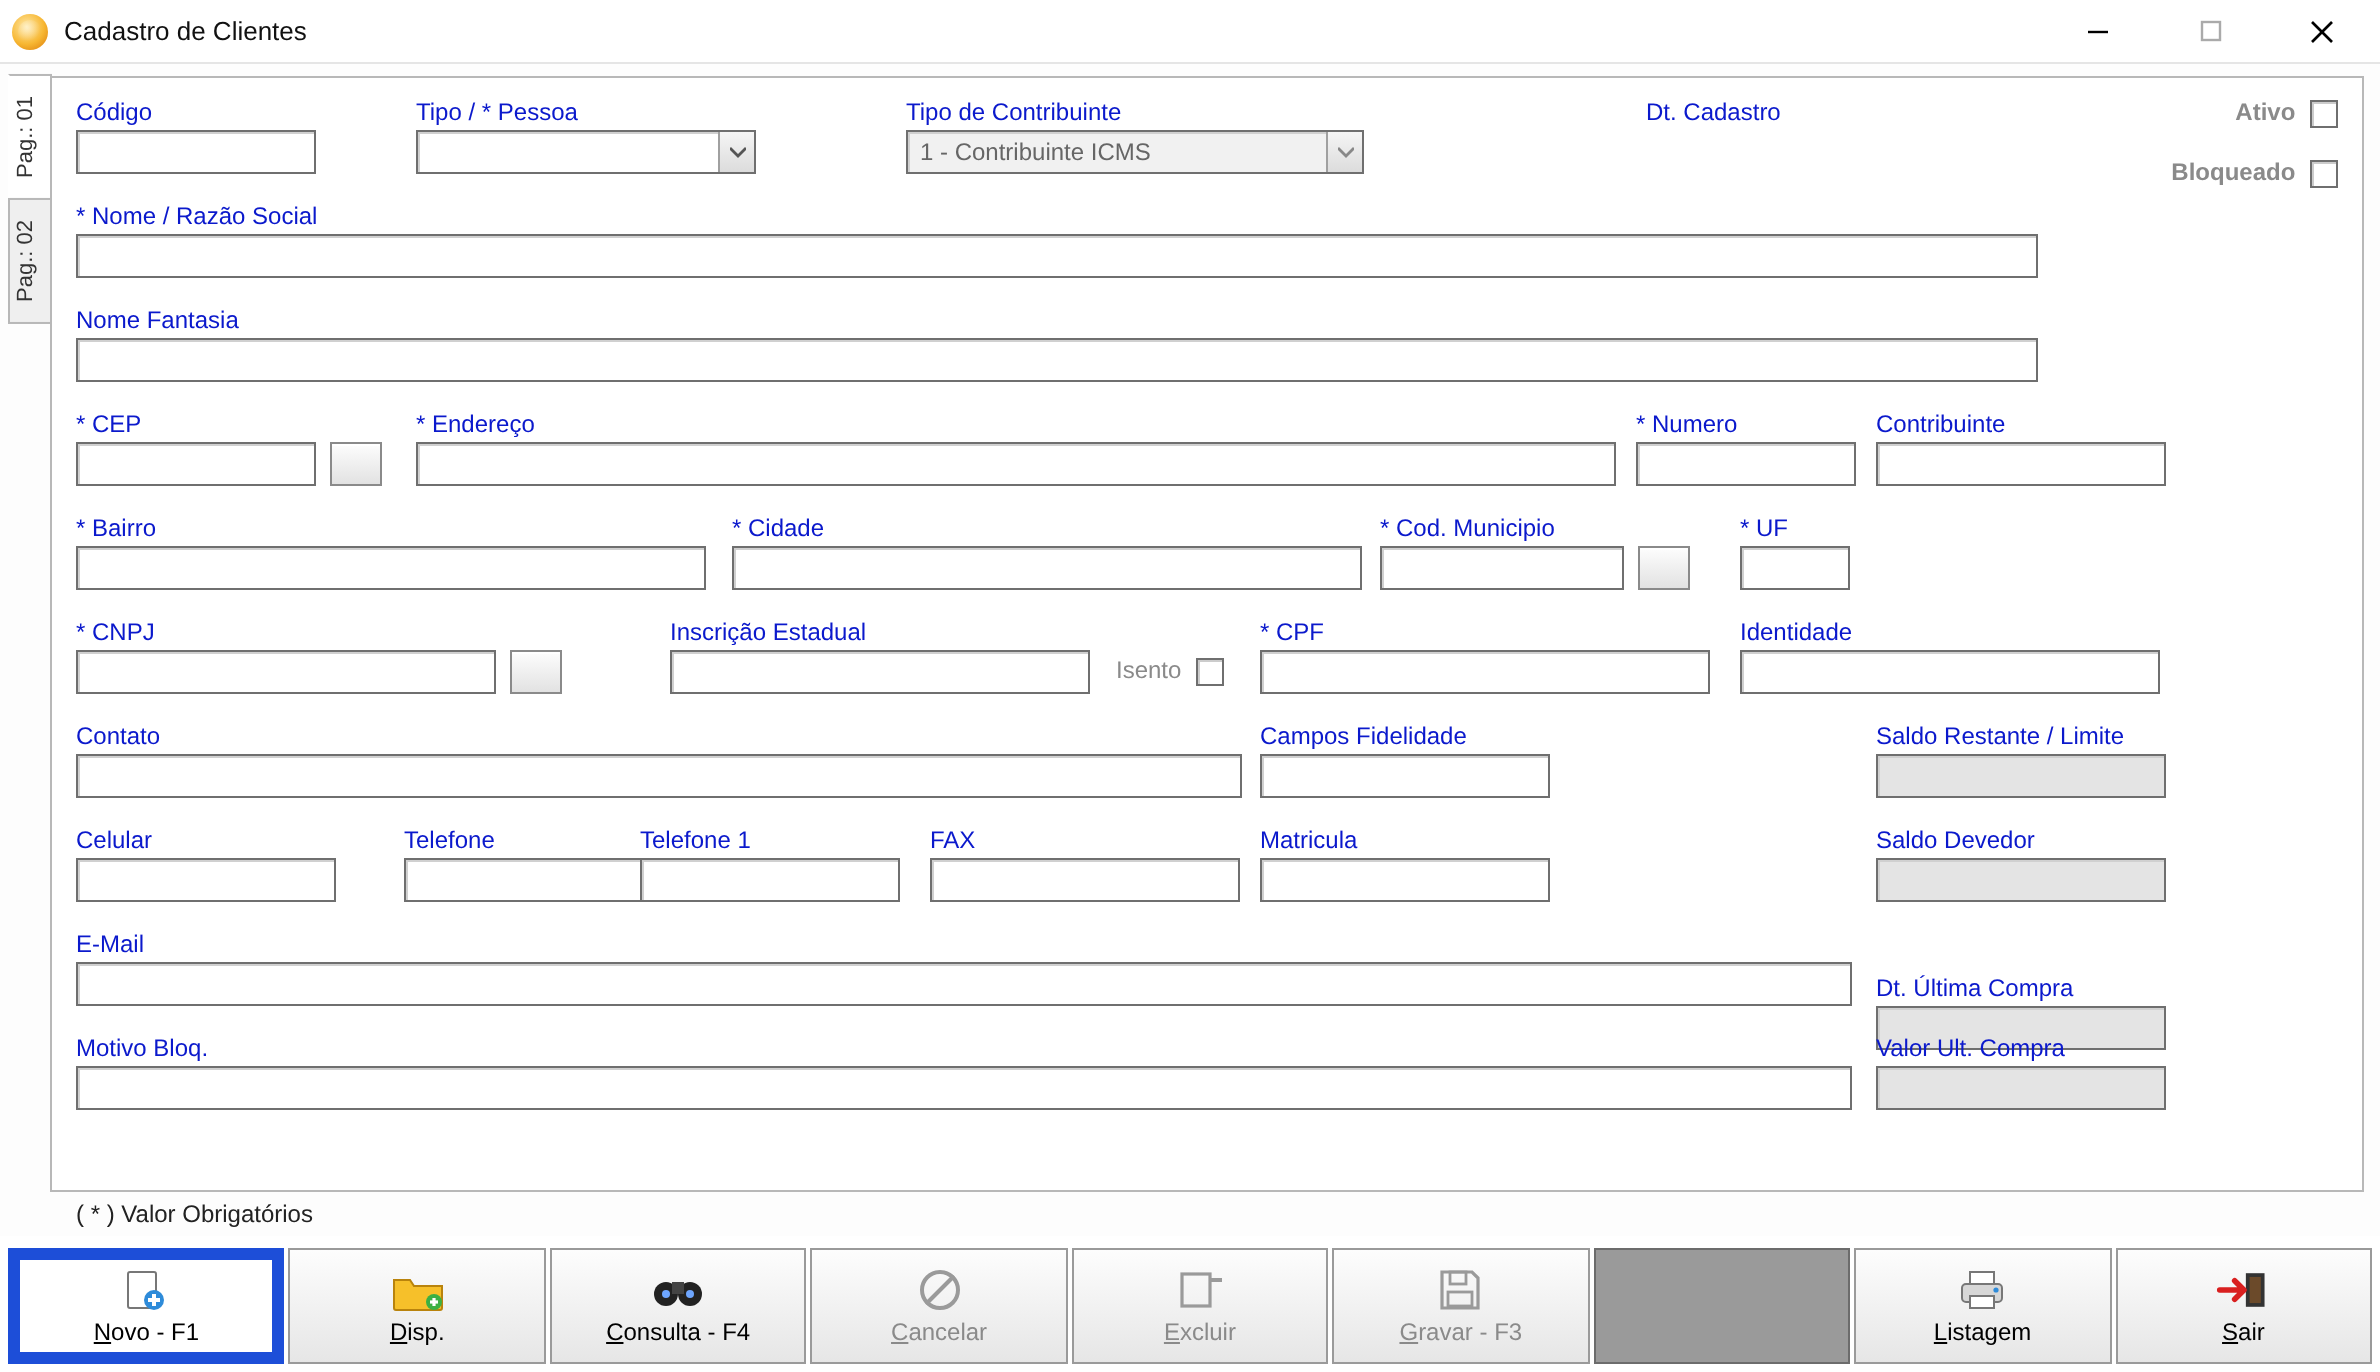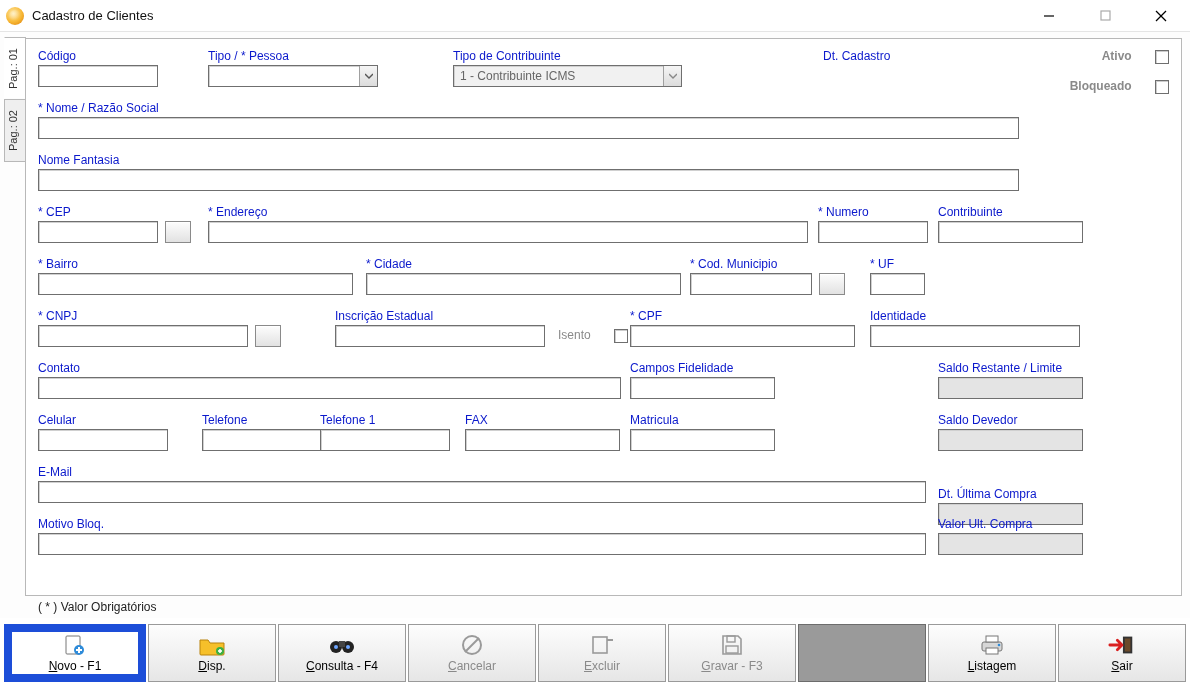--- a/index.html
+++ b/index.html
@@ -120,21 +120,21 @@
   .combo-arrow svg{ width:8px; height:8px; }
 
   .chk {
     width: 14px; height:14px;
     border:1px solid #6f6f6f;
     background:#fff;
     display:inline-block;
     box-shadow: inset 1px 1px 0 #ccc;
     vertical-align:middle;
   }
-  .chklbl { color:#8a8a8a; font-weight:bold; font-size:12px; margin-right:20px;}
+  .chklbl { color:#8a8a8a; font-weight:bold; font-size:12px; margin-right:4px;}
 
   .tinybtn{
     width:26px; height:22px;
     border:1px solid #8a8a8a;
     background: linear-gradient(#fdfdfd,#e2e2e2);
     display:inline-block;
     box-shadow: 0 1px 0 #fff inset;
   }
 
   
@@ -161,21 +161,21 @@
     display:flex;
     flex-direction:column;
     align-items:center;
     justify-content:center;
     font-size:12px;
     color:#000;
     gap:2px;
     position:relative;
   }
   .tbtn.active{
-    border:8px solid #1d4ed8;
+    border:6px solid #1d4ed8;
     background:#fff;
   }
   .tbtn.disabled{ color:#8a8a8a; }
   .tbtn .ic{ width:28px; height:24px; display:flex; align-items:center; justify-content:center; }
   .tbtn .cap .ul{ text-decoration: underline; }
 </style>
 </head>
 <body>
 
 <div class="titlebar">

